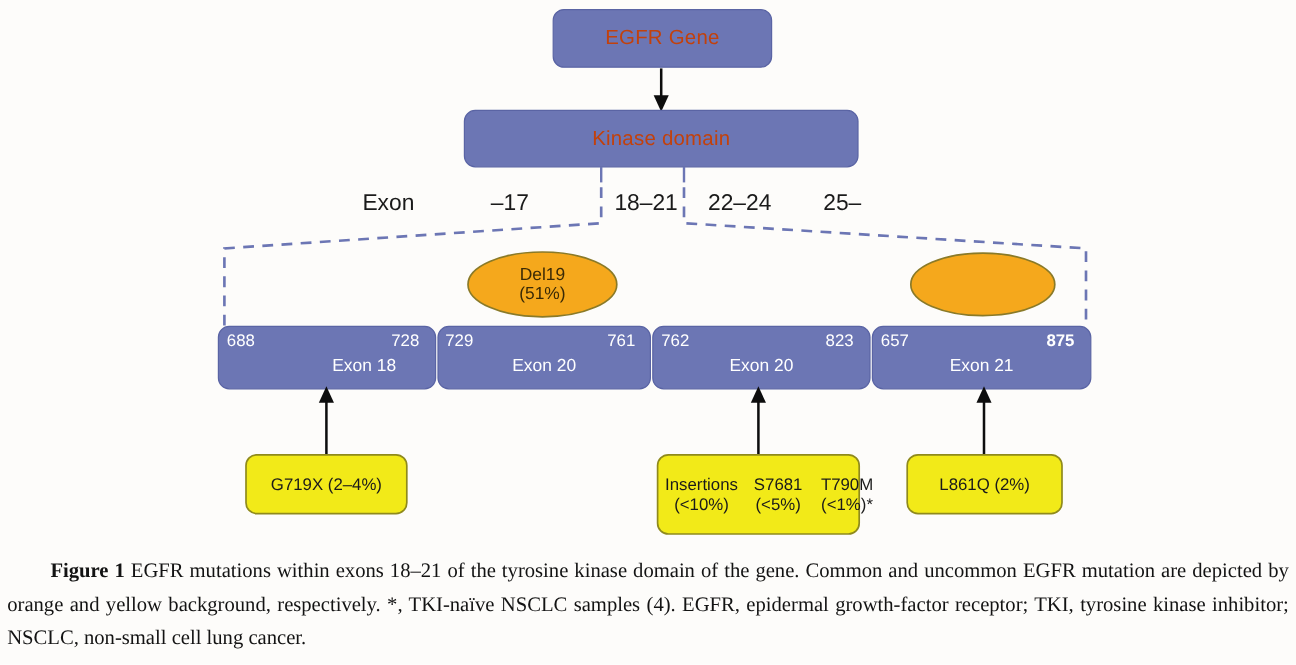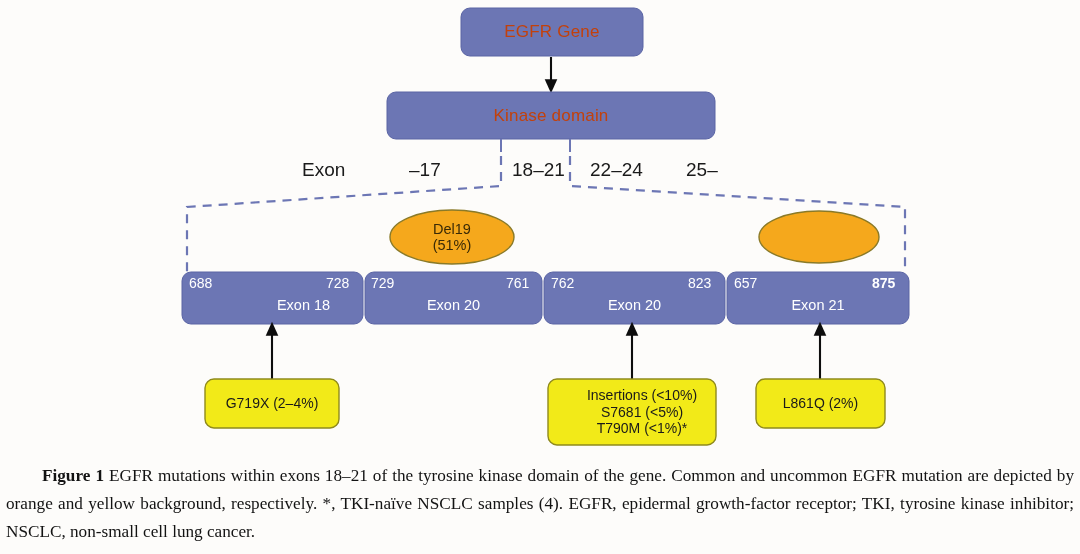--- a/index.html
+++ b/index.html
@@ -161,21 +161,21 @@
     <div class="node-label exon-name" style="left:544px; top:288px; width:181px; height:34px;">Exon 20</div>
 
     <div class="exon-num" style="left:734px; top:275px;">657</div>
     <div class="exon-num" style="left:872px; top:275px;font-weight:bold;">875</div>
     <div class="node-label exon-name" style="left:727px; top:288px; width:182px; height:34px;">Exon 21</div>
 
     <div class="node-label yellow-label" style="left:205px; top:379px; width:134px; height:49px;">
       <span>G719X (2–4%)</span>
     </div>
 
-    <div class="node-label yellow-label" style="left:548px; top:379px; width:188px; height:66px; flex-direction:column;border-radius:21px;">
+    <div class="node-label yellow-label" style="left:548px; top:379px; width:188px; height:66px; flex-direction:row;border-radius:21px;">
       <span>Insertions (&lt;10%)</span>
       <span>S7681 (&lt;5%)</span>
       <span>T790M (&lt;1%)*</span>
     </div>
 
     <div class="node-label yellow-label" style="left:756px; top:379px; width:129px; height:49px;">
       <span>L861Q (2%)</span>
     </div>
 
   </div>

